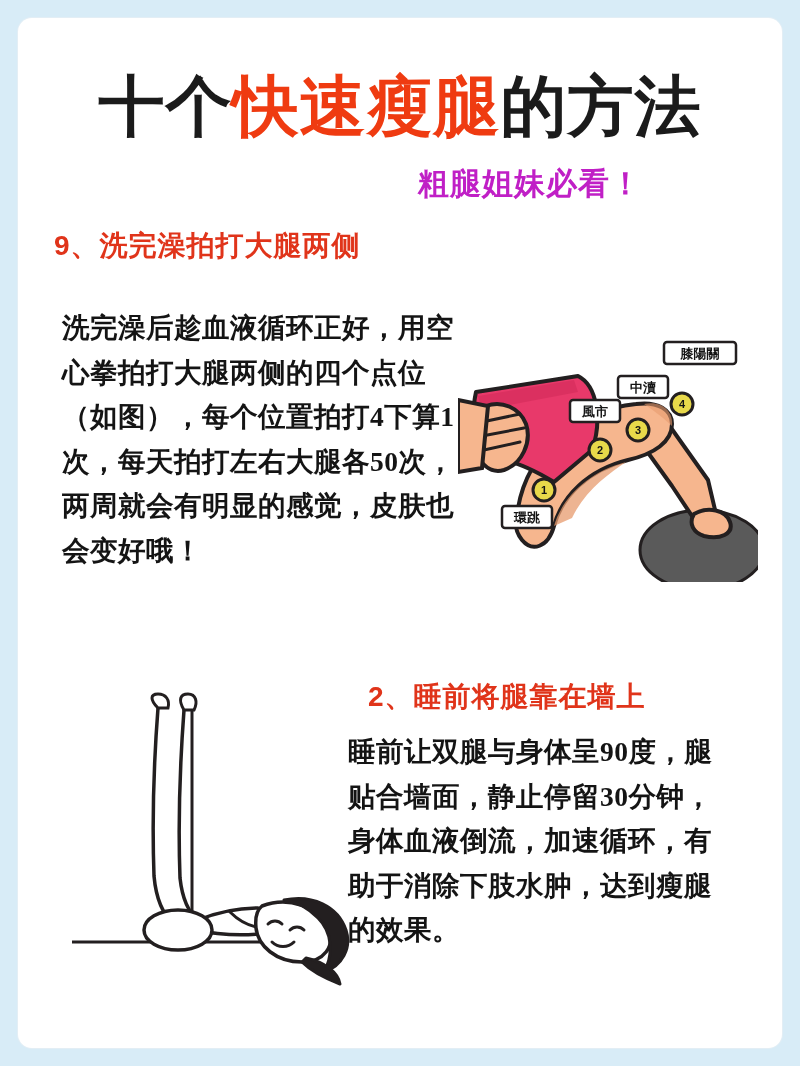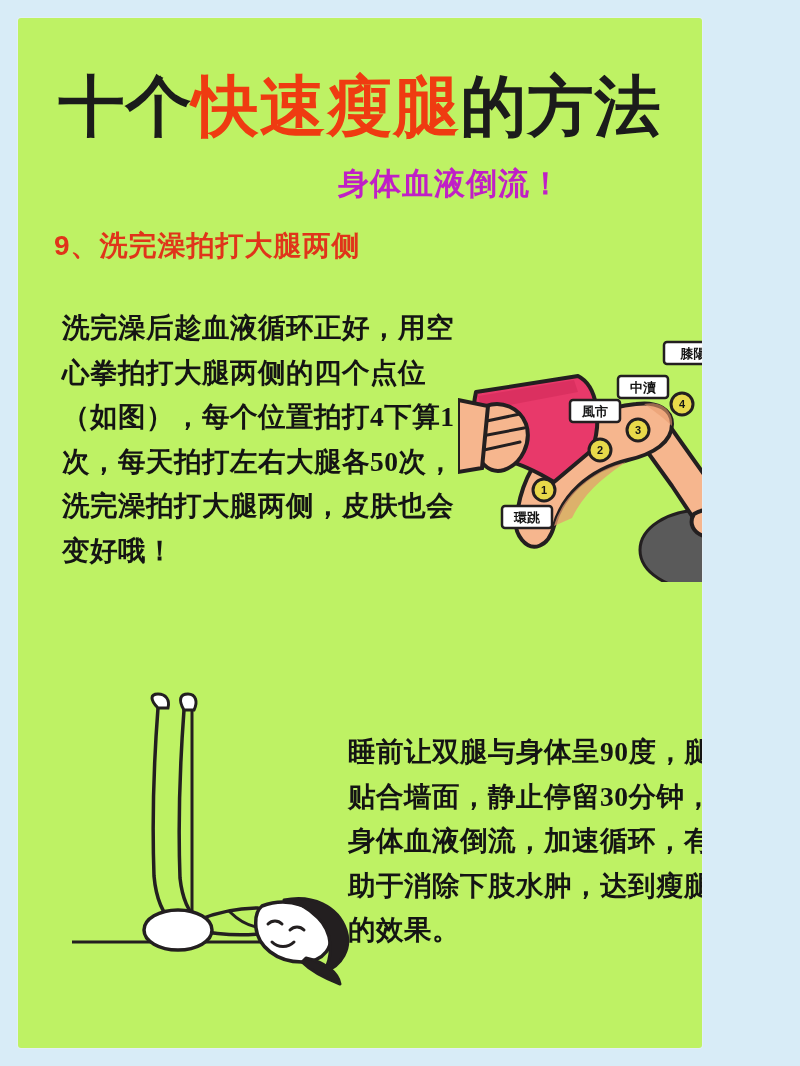--- a/index.html
+++ b/index.html
@@ -10,24 +10,24 @@
     width: 800px;
     height: 1066px;
     background: #d8ecf7;
     font-family: "Liberation Serif", "DejaVu Serif", serif;
     overflow: hidden;
   }
   .page {
     position: absolute;
     left: 18px;
     top: 18px;
-    width: 684px;
+    width: 764px;
     height: 1030px;
-    background: #bef264;
-    border-radius: 3px;
+    background: #ffffff;
+    border-radius: 14px;
     box-shadow: 0 0 0 1px #e3eef5;
     overflow: hidden;
   }
   
   .title {
     margin: 54px 0 0 0;
     text-align: center;
     font-family: "Liberation Sans", "DejaVu Sans", sans-serif;
     font-weight: bold;
     font-size: 66px;
@@ -116,25 +116,25 @@
 </style>
 </head>
 <body>
 
 <div class="page">
 
   <div class="title">
     <span>十个</span><span class="hl">快速瘦腿</span><span>的方法</span>
   </div>
 
-  <div class="subtitle">身体血液倒流！</div>
+  <div class="subtitle">粗腿姐妹必看！</div>
 
   <div class="sec-head" id="sec1-head">9、洗完澡拍打大腿两侧</div>
 
-  <div class="body-text" id="sec1-text">洗完澡后趁血液循环正好，用空心拳拍打大腿两侧的四个点位（如图），每个位置拍打4下算1次，每天拍打左右大腿各50次，洗完澡拍打大腿两侧，皮肤也会变好哦！</div>
+  <div class="body-text" id="sec1-text">洗完澡后趁血液循环正好，用空心拳拍打大腿两侧的四个点位（如图），每个位置拍打4下算1次，每天拍打左右大腿各50次，两周就会有明显的感觉，皮肤也会变好哦！</div>
 
   <div class="illus1">
     <svg viewBox="0 0 300 282" width="300" height="282" xmlns="http://www.w3.org/2000/svg">
 
       <ellipse cx="244" cy="250" rx="62" ry="40" fill="#5a5a5a" stroke="#231f20" stroke-width="3"></ellipse>
 
       <path d="M206 118 L250 180 L258 214 L238 222 L214 186 L178 136 Z" fill="#f6b68e" stroke="#231f20" stroke-width="4" stroke-linejoin="round"></path>
 
       <path d="M236 214 C250 206 268 210 272 222 C276 234 262 240 246 236 C236 233 230 224 236 214 Z" fill="#f6b68e" stroke="#231f20" stroke-width="4"></path>
 
@@ -169,20 +169,21 @@
       <rect x="160" y="76" width="50" height="22" rx="3" fill="#ffffff" stroke="#231f20" stroke-width="2.5"></rect>
       <text class="pt-label" x="185" y="92" text-anchor="middle">中瀆</text>
 
       <circle cx="224" cy="104" r="11" fill="#e8d94a" stroke="#231f20" stroke-width="3"></circle>
       <text class="pt-num" x="224" y="108" text-anchor="middle">4</text>
       <rect x="206" y="42" width="72" height="22" rx="3" fill="#ffffff" stroke="#231f20" stroke-width="2.5"></rect>
       <text class="pt-label" x="242" y="58" text-anchor="middle">膝陽關</text>
     </svg>
   </div>
 
+  <div class="sec-head" id="sec2-head">2、睡前将腿靠在墙上</div>
 
   <div class="body-text" id="sec2-text">睡前让双腿与身体呈90度，腿贴合墙面，静止停留30分钟，身体血液倒流，加速循环，有助于消除下肢水肿，达到瘦腿的效果。</div>
 
   <div class="illus2">
     <svg viewBox="0 0 290 300" width="290" height="300" xmlns="http://www.w3.org/2000/svg">
 
       <path d="M130 4 L130 252" stroke="#231f20" stroke-width="3" fill="none"></path>
       <path d="M10 252 L264 252" stroke="#231f20" stroke-width="3" fill="none"></path>
 
       <path d="M96 18 C92 70 90 130 92 186 C94 208 100 224 112 234" stroke="#231f20" stroke-width="3.5" fill="none" stroke-linecap="round"></path>

